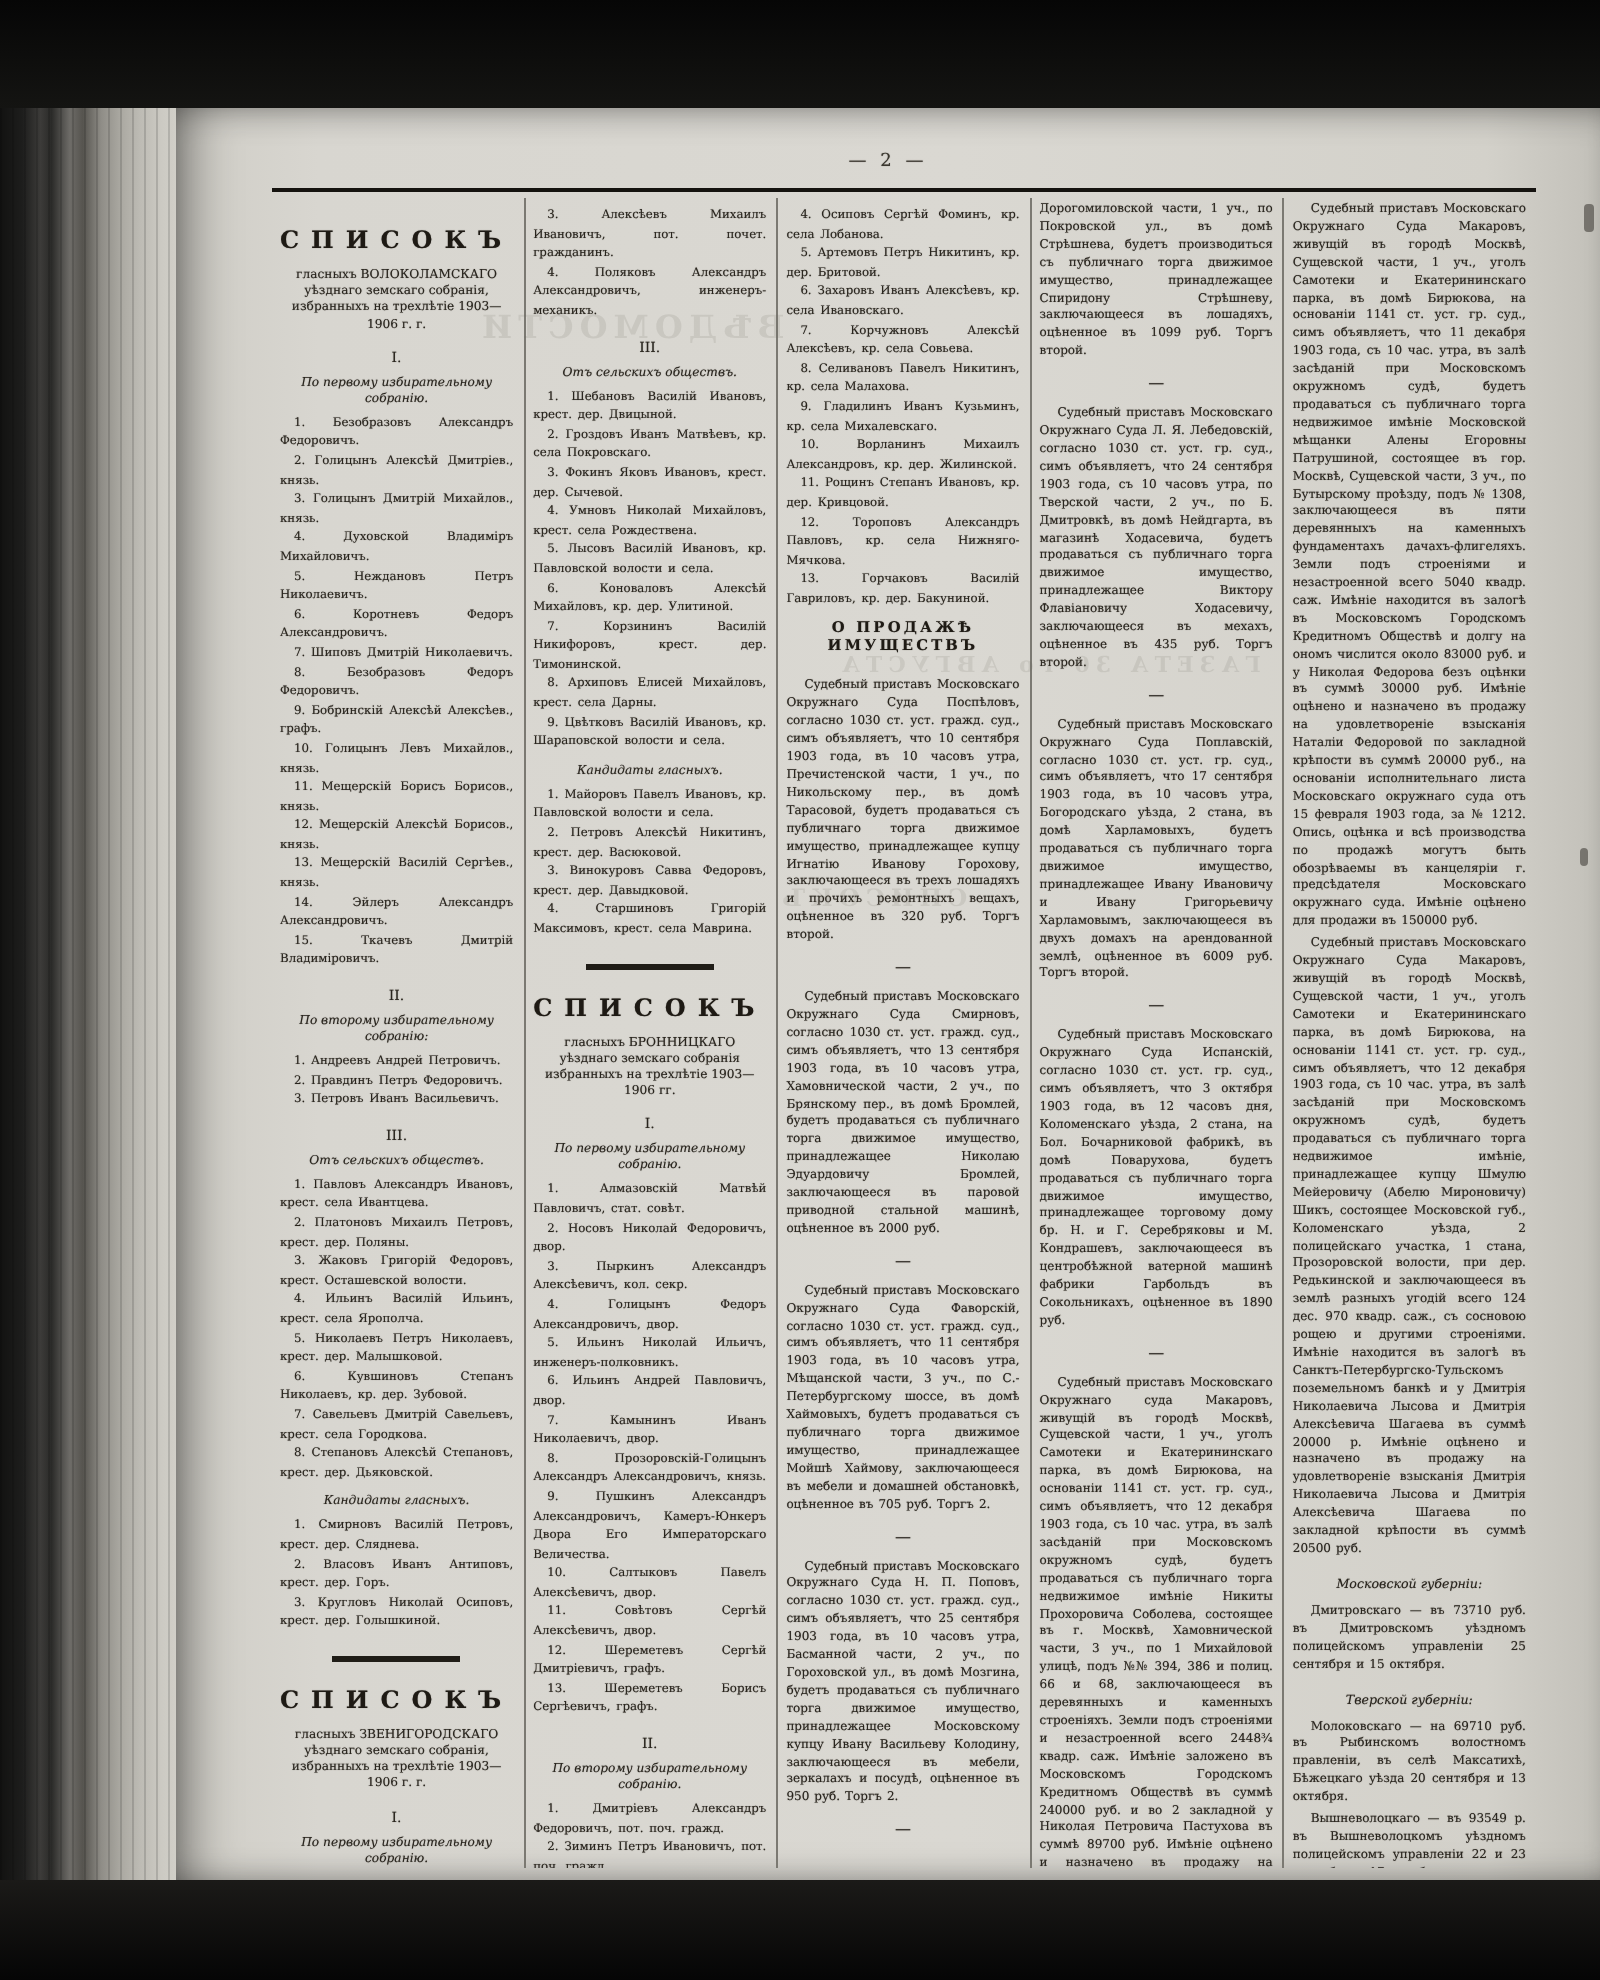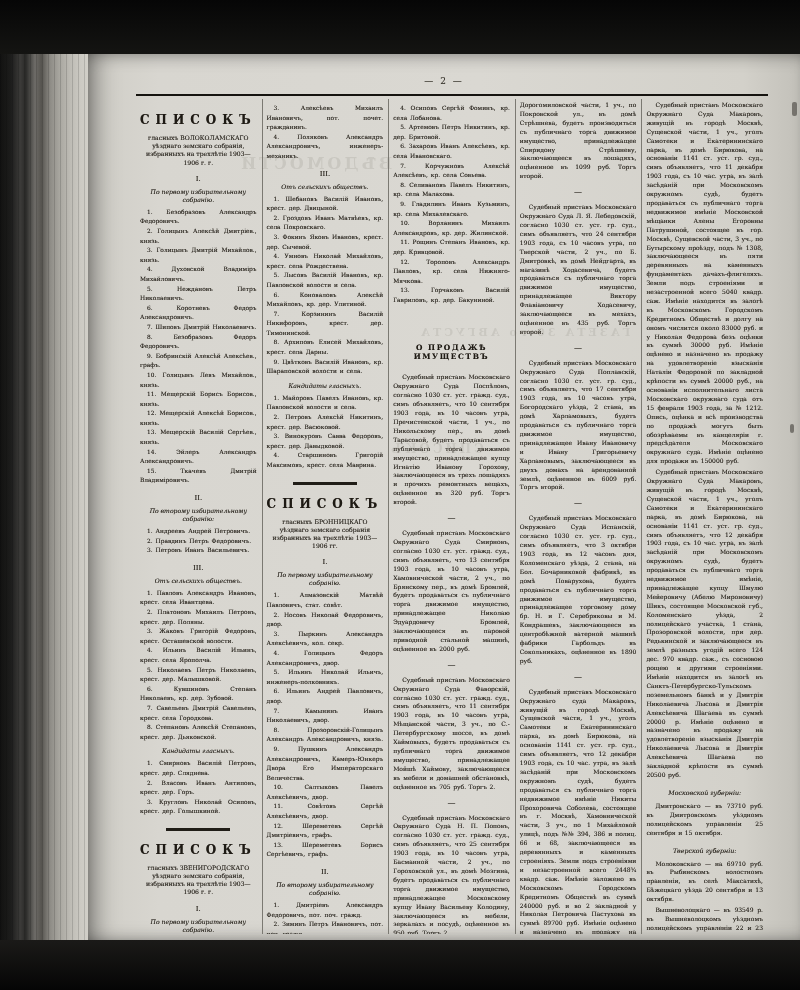--- a/index.html
+++ b/index.html
@@ -24,21 +24,21 @@
   .cols{position:absolute;left:48px;right:32px;top:45px;bottom:6px;display:flex;}
   .col{flex:1 1 0;padding:2px 5px 0 4px;border-right:1px solid #7b7972;overflow:hidden;
      color:#29251e;}
   .col:last-child{border-right:none;}
   
   .h1{font-weight:bold;font-size:12px;letter-spacing:6px;text-align:center;margin:12px 0 7px;color:#1e1a14;}
   .sub{font-size:6.1px;line-height:8.2px;text-align:center;margin:0 2px 4px;}
   .rom{font-size:7px;text-align:center;margin:8px 0 3px;}
   .it{font-style:italic;font-size:6.1px;line-height:8px;text-align:center;margin:5px 0 4px;}
   .gov{font-style:italic;font-size:6.3px;text-align:center;margin:9px 0 6px;}
-  .h2{font-weight:bold;font-size:7.4px;letter-spacing:1.6px;text-align:center;margin:38px 0 12px;color:#1e1a14;}
+  .h2{font-weight:bold;font-size:7.4px;letter-spacing:1.6px;text-align:center;margin:4px 0 12px;color:#1e1a14;}
   .list{margin:3px 0 2px;}
   .entry{font-size:5.9px;line-height:9.6px;text-align:justify;text-indent:7px;
      word-spacing:1px;}
   .p{font-size:6px;line-height:8.9px;text-align:justify;text-indent:9px;margin:0 0 2px;
      word-spacing:.6px;}
   .pc{font-size:6px;line-height:8.9px;text-align:justify;margin:0 0 2px;word-spacing:.6px;}
   .dash{text-align:center;font-size:8px;line-height:8px;margin:7px 0;color:#201c16;}
   .rule{width:64px;height:3px;background:#201d17;margin:11px auto 9px;
      box-shadow:0 3px 0 -2px #201d17;}
   .col, .pageno{text-shadow:0 0 .5px rgba(48,42,34,.55);}

